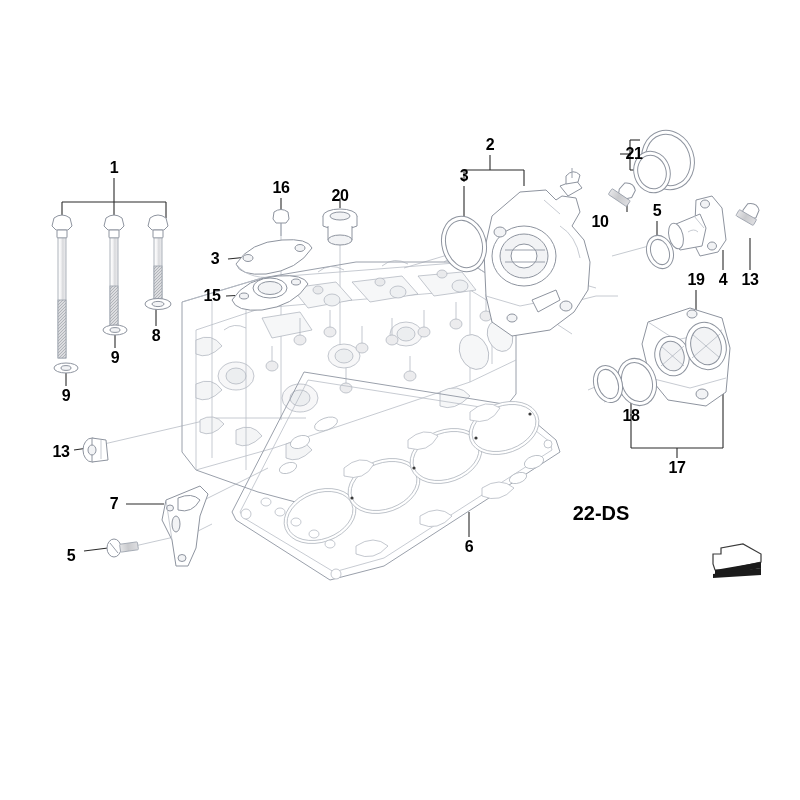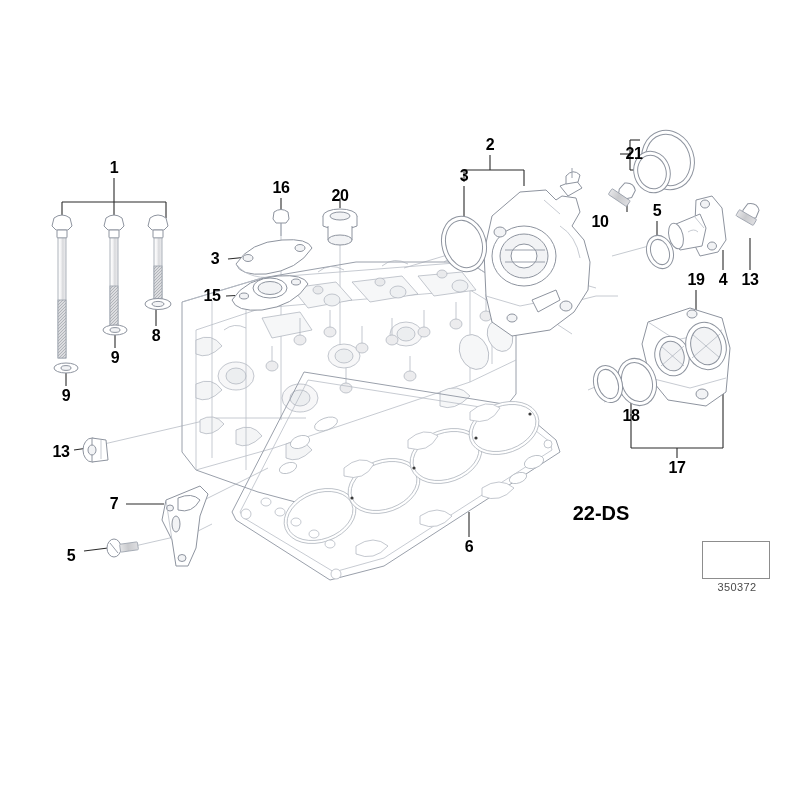--- a/index.html
+++ b/index.html
@@ -516,22 +516,18 @@
   <div class="callout" style="left:215px; top:259px;">3</div>
   <div class="callout" style="left:212px; top:296px;">15</div>
   <div class="callout" style="left:281px; top:188px;">16</div>
   <div class="callout" style="left:677px; top:468px;">17</div>
   <div class="callout" style="left:631px; top:416px;text-align:center;">18</div>
   <div class="callout" style="left:696px; top:280px;">19</div>
   <div class="callout" style="left:340px; top:196px;">20</div>
   <div class="callout" style="left:609px; top:154px;margin-left:25px;">21</div>
   <div class="callout wide" style="left:601px; top:513px;">22-DS</div>
 
-  <div id="diagram-id-block">
-    <div id="diagram-id-box"></div>
-    <div id="diagram-id-number">350372</div>
-  </div>
 </div>
 
 <div id="footer-bar">
   
   
 </div>
 
 </body></html>

